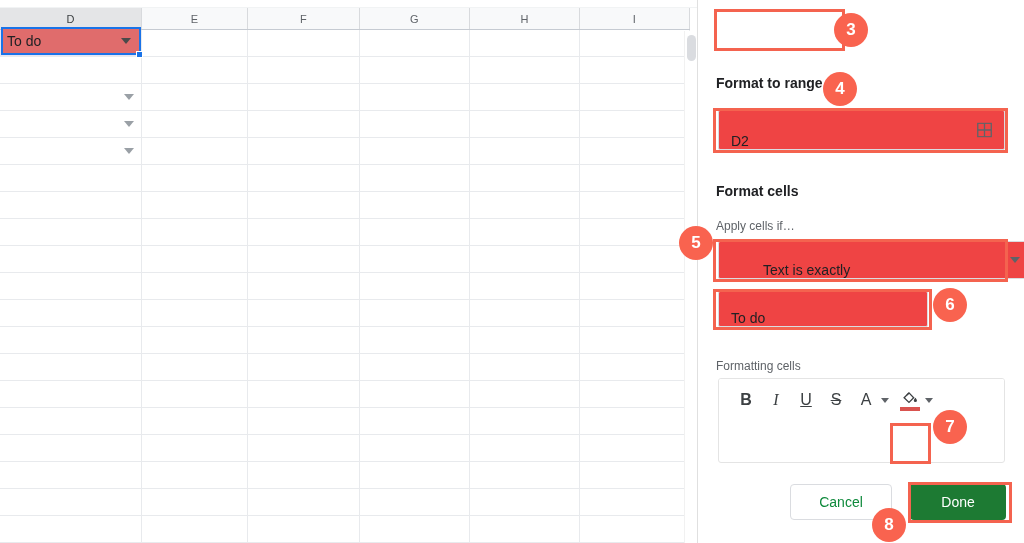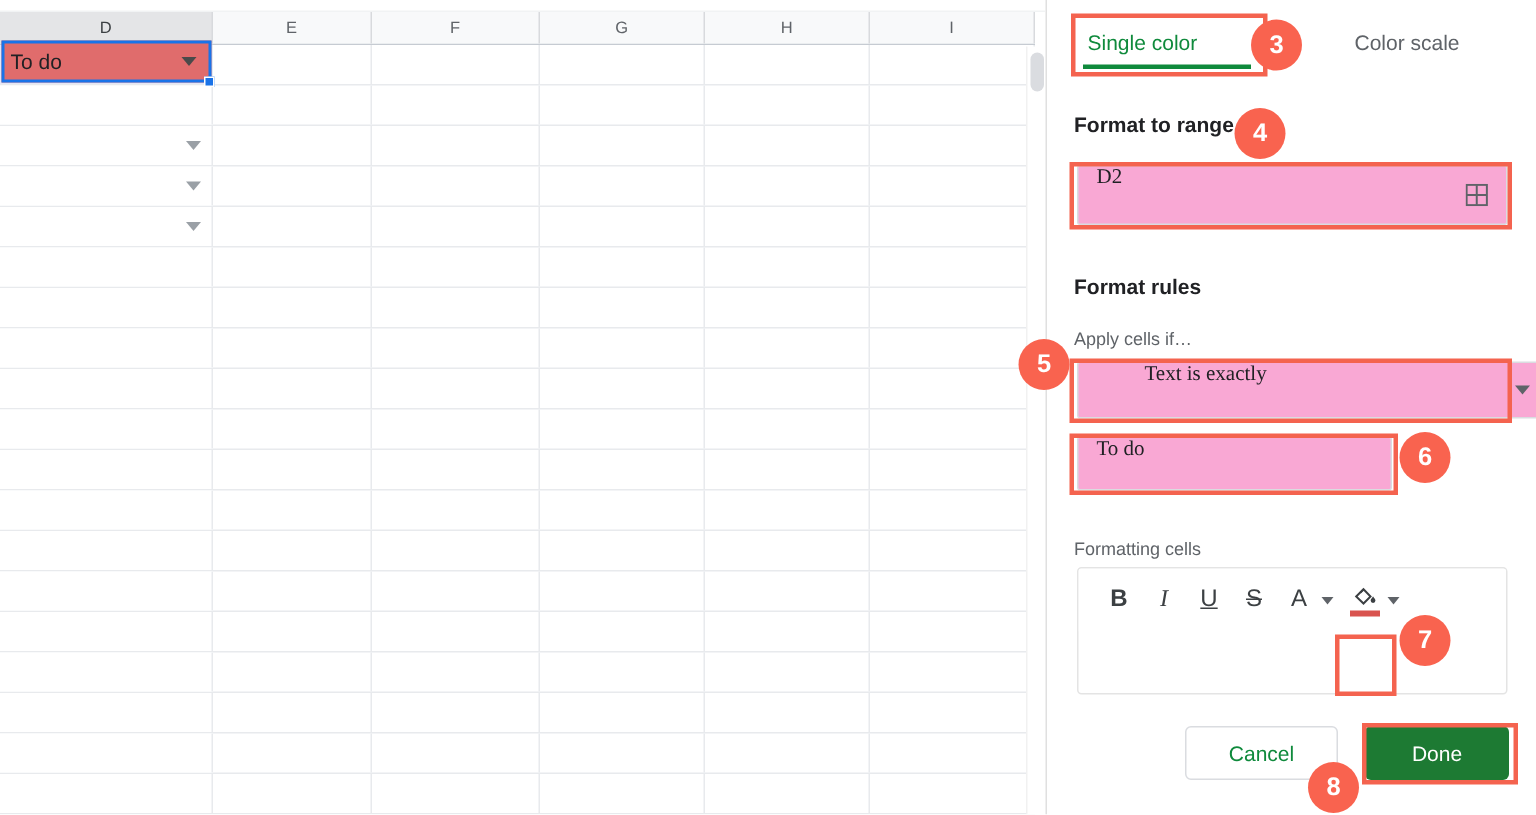--- a/index.html
+++ b/index.html
@@ -161,24 +161,24 @@
     left: 18px; top: 219px;
     font-size: 12px; color: #5f6368; font-weight: normal;
   }
   .label-fmtstyle {
     left: 18px; top: 359px;
     font-size: 12px; color: #5f6368; font-weight: normal;
   }
 
   .field {
     position: absolute;
-    background: #f9a8d4;
+    background: #ef4444;
     border: 1px solid #dadce0;
     border-radius: 2px;
-    display: flex; align-items: flex-start; font-family: Liberation Serif, serif;
+    display: flex; align-items: flex-end;
   }
   .field .val {
     font-size: 14px; color: #202124;
     padding-left: 12px;
   }
   .field-range { left: 20px; top: 110px; width: 287px; height: 40px; }
   .field-cond  { left: 20px; top: 241px; width: 317px; height: 38px; padding-left: 32px; }
   .field-value { left: 20px; top: 291px; width: 210px; height: 36px; }
 
   .grid-icon {
@@ -475,40 +475,35 @@
     </div>
     <div class="sel-handle"></div>
 
     <div class="vscroll-track">
       <div class="vscroll-thumb"></div>
     </div>
   </div>
 
   <div class="panel">
 
-    <div class="tabs">
-      <div class="tab single">Single color</div>
-      <div class="tab-underline"></div>
-      <div class="tab scale">Color scale</div>
-    </div>
 
     <div class="section-label label-apply">Format to range</div>
 
     <div class="field field-range">
       <span class="val">D2</span>
       <span class="grid-icon">
         <svg width="15" height="15" viewBox="0 0 16 16">
           <rect x="0.8" y="0.8" width="14.4" height="14.4" fill="none" stroke="#5f6368" stroke-width="1.4"></rect>
           <line x1="8" y1="1" x2="8" y2="15" stroke="#5f6368" stroke-width="1.4"></line>
           <line x1="1" y1="8" x2="15" y2="8" stroke="#5f6368" stroke-width="1.4"></line>
         </svg>
       </span>
     </div>
 
-    <div class="section-label label-rules">Format rules</div>
+    <div class="section-label label-rules">Format cells</div>
     <div class="section-label label-cellsif">Apply cells if…</div>
 
     <div class="field field-cond">
       <span class="val">Text is exactly</span>
       <span class="caret-dd"></span>
     </div>
 
     <div class="field field-value">
       <span class="val">To do</span>
     </div>

